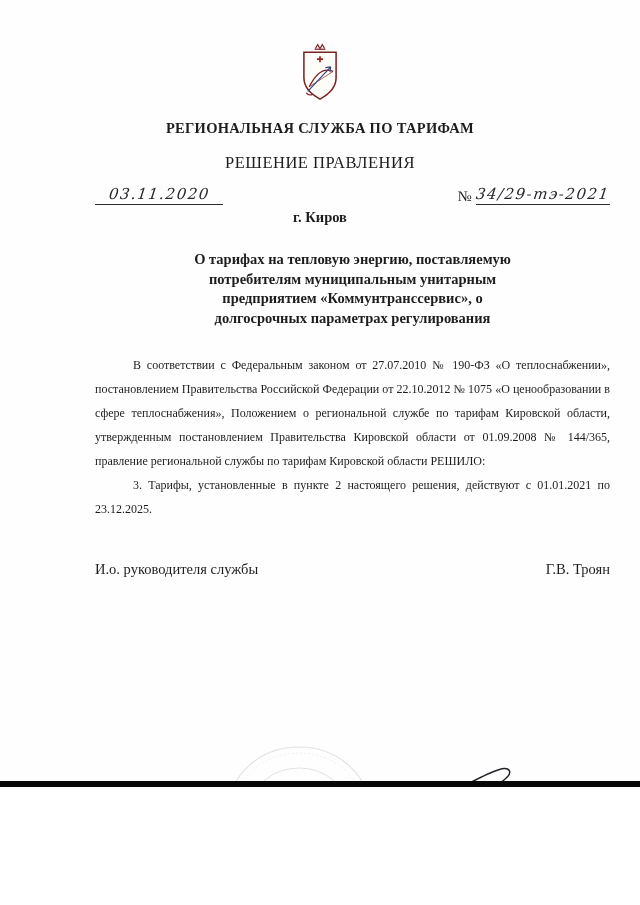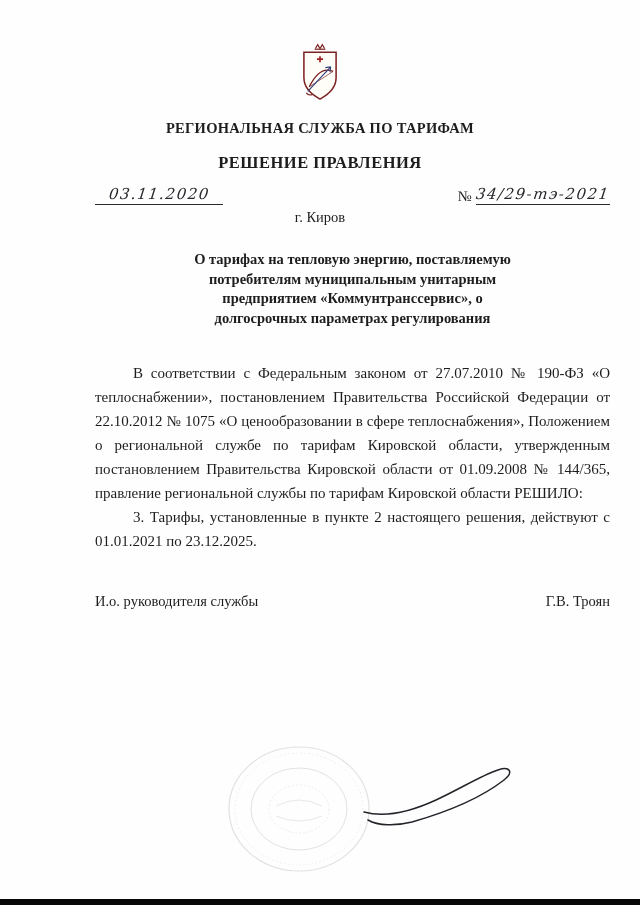--- a/index.html
+++ b/index.html
@@ -5,39 +5,39 @@
   html, body {
     margin: 0;
     padding: 0;
     background: #ffffff;
     font-family: "Liberation Serif", serif;
     color: #1d1d1d;
   }
   .page {
     position: relative;
     width: 640px;
-    height: 905px;
+    height: 787px;
     background: #fefefe;
     overflow: hidden;
   }
   .emblem {
     text-align: center;
     padding-top: 42px;
   }
   .org {
     text-align: center;
     font-weight: bold;
     font-size: 14.5px;
     line-height: 21px;
     margin-top: 10px;
     letter-spacing: 0.3px;
   }
   .doctype {
     text-align: center;
-    font-weight: bold;
+    font-weight: normal;
     font-size: 16.5px;
     margin-top: 14px;
     letter-spacing: 0.5px;
   }
   .meta-row {
     display: flex;
     justify-content: space-between;
     align-items: flex-end;
     margin: 12px 30px 0 95px;
     font-size: 14.5px;
@@ -66,35 +66,36 @@
     letter-spacing: 1.5px;
     color: #26262c;
     transform: skewX(-7deg);
     display: inline-block;
     white-space: nowrap;
   }
   .city {
     text-align: center;
     font-size: 14.5px;
     margin-top: 4px;
+    font-weight: bold;
   }
   .content-col {
     margin: 0 30px 0 95px;
   }
   .subject {
     font-weight: bold;
     text-align: center;
     font-size: 14.5px;
     line-height: 19.5px;
     max-width: 355px;
     margin: 24px auto 8px auto;
   }
   .bodytext {
-    margin-top: 33px;
-    font-size: 15px;
+    margin-top: 25px;
+    font-size: 12px;
     line-height: 24px;
     text-align: justify;
   }
   .bodytext p {
     margin: 0;
     text-indent: 38px;
   }
   .sig-row {
     display: flex;
     justify-content: space-between;

